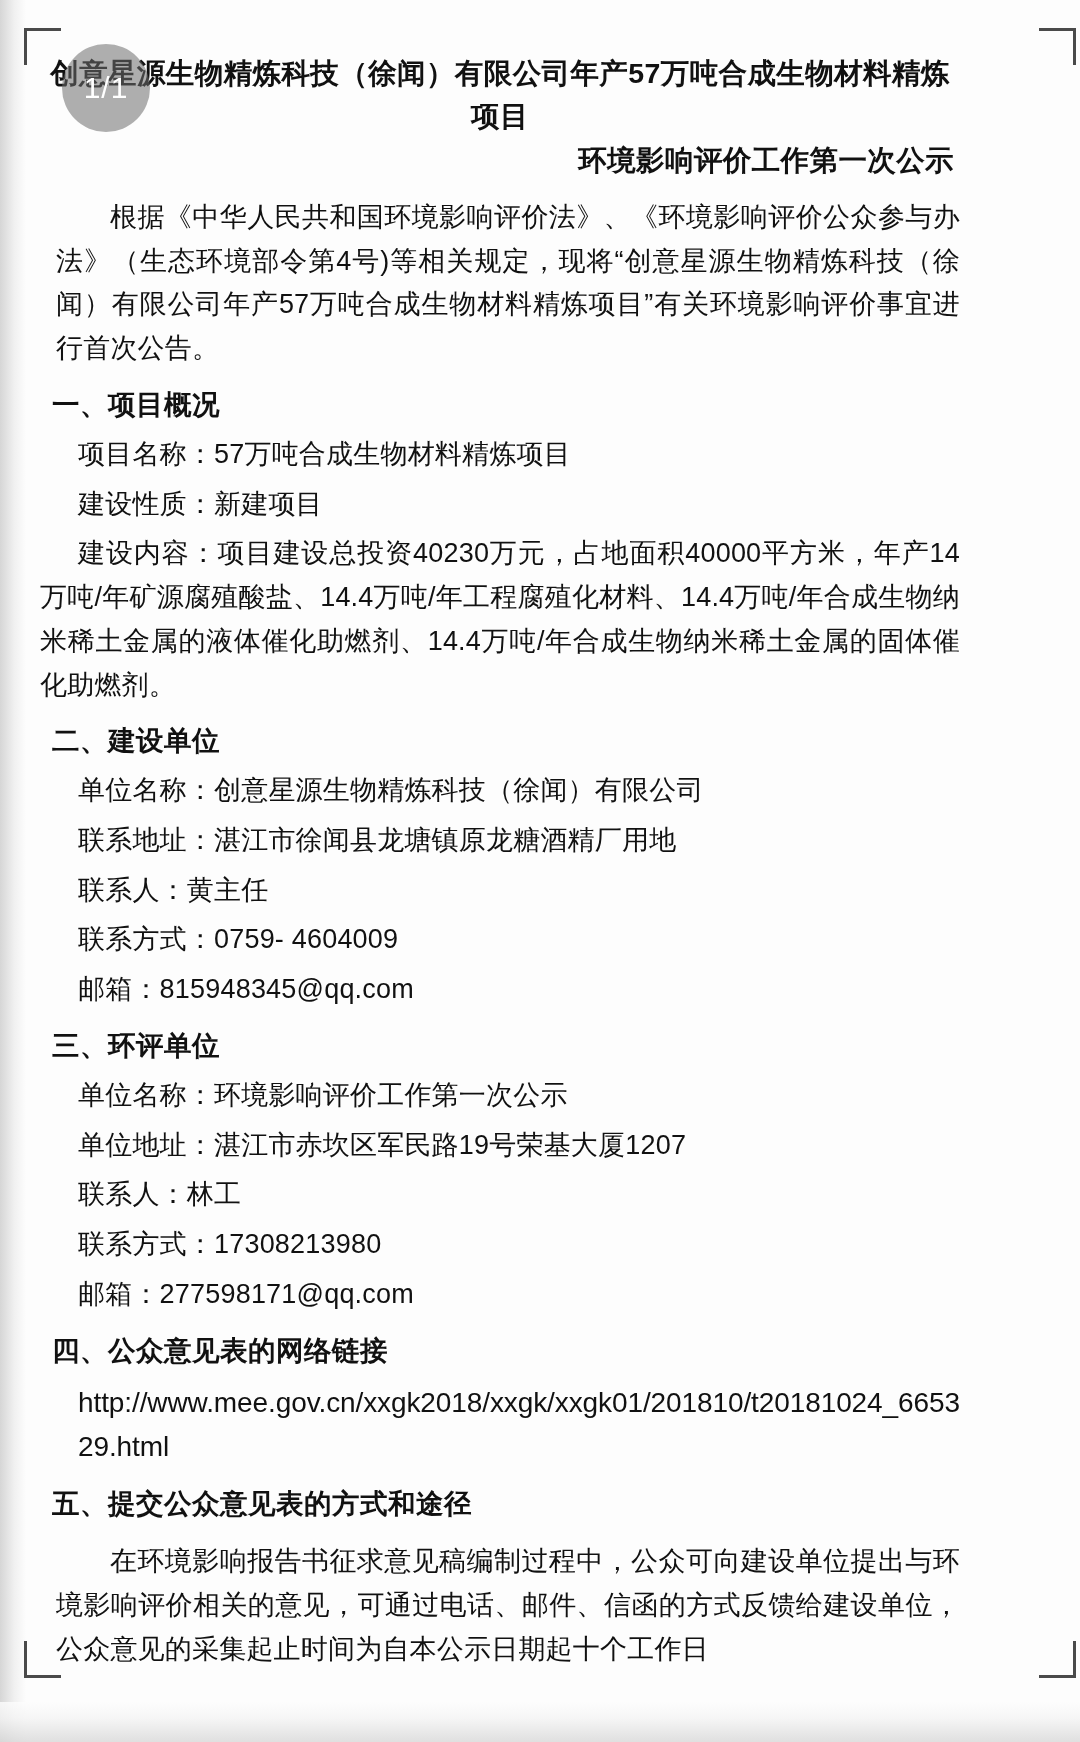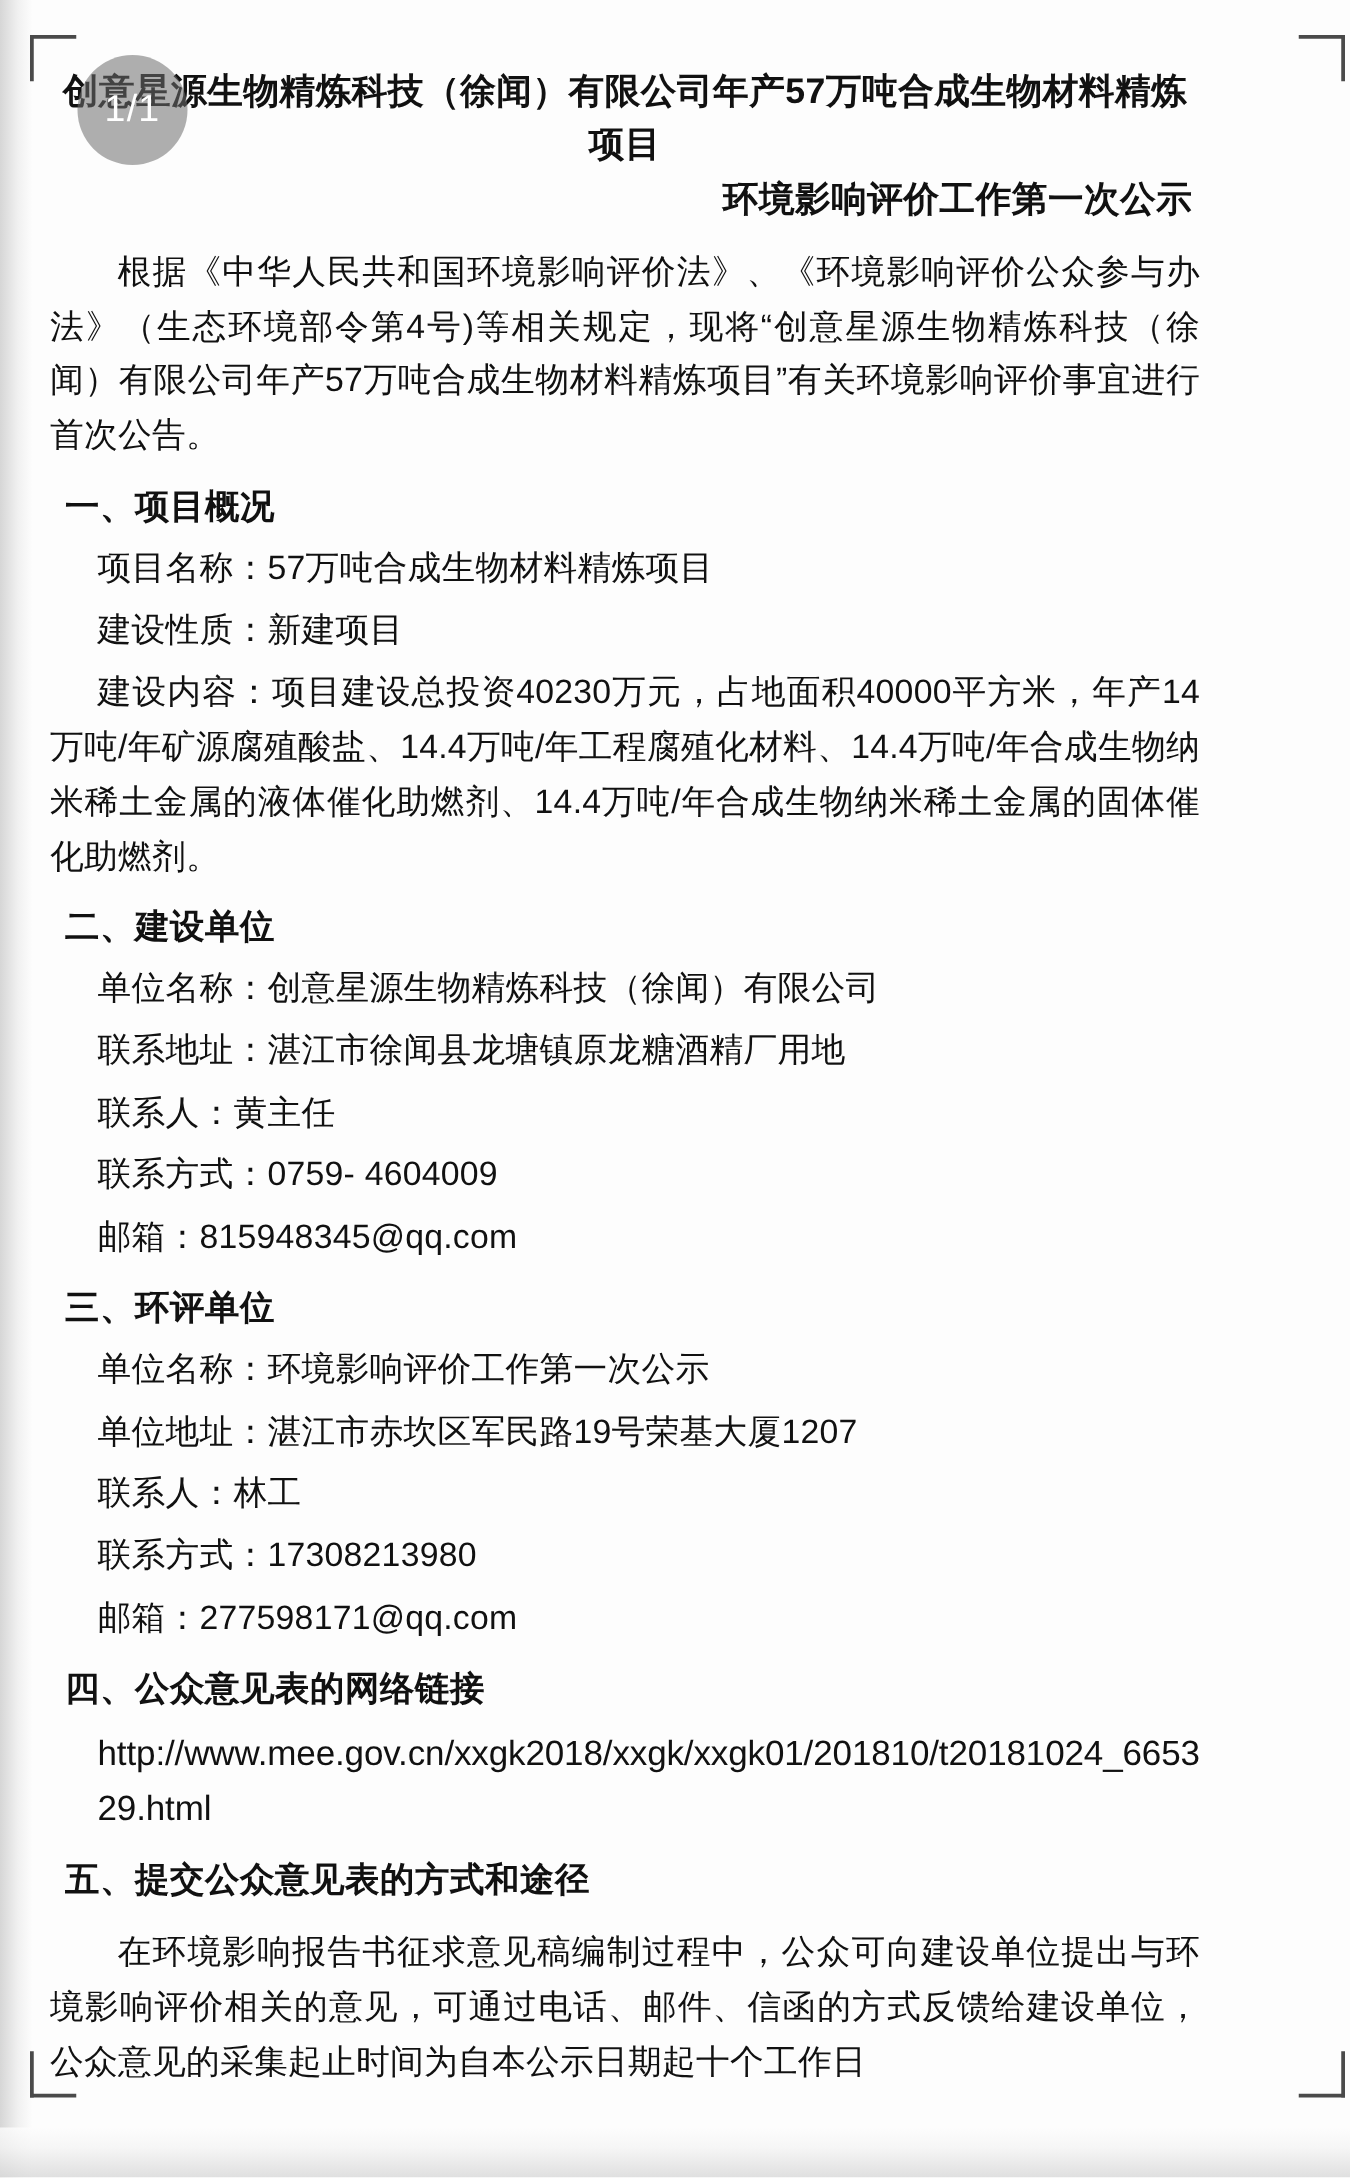--- a/index.html
+++ b/index.html
@@ -94,21 +94,21 @@
     line-height: 1.52;
     letter-spacing: .4px;
     margin: 8px 0 2px 0;
     padding: 0 6px;
   }
   .doc-title .line2 { display: block; text-align: right; }
 
   p.para {
     font-size: 27px;
     line-height: 1.62;
-    margin: 14px 0 0 0;
+    margin: 14px 0 0 16px;
     text-align: justify;
     text-justify: inter-ideograph;
     text-indent: 2em;
     letter-spacing: .2px;
   }
 
   h2.section {
     font-size: 27.5px;
     font-weight: bold;
     margin: 12px 0 0 12px;

